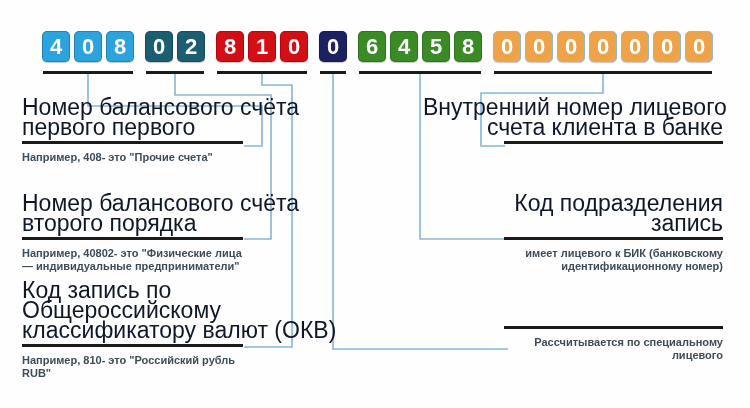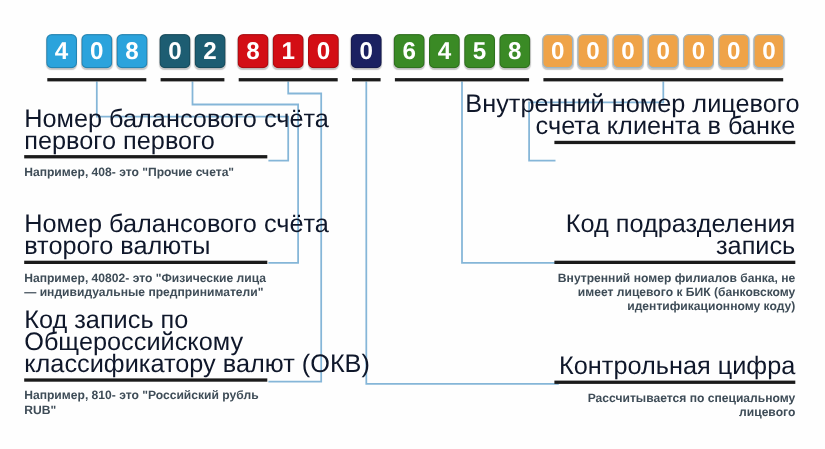--- a/index.html
+++ b/index.html
@@ -104,58 +104,56 @@
     <div class="ttl">Номер балансового счёта</div>
     <div class="ttl">первого первого</div>
     <div class="rule"></div>
     <div class="note">
       <div>Например, 408-  это "Прочие счета"</div>
     </div>
   </div>
 
   <div class="ann left" style="top:193px">
     <div class="ttl">Номер балансового счёта</div>
-    <div class="ttl">второго валюты</div>
+    <div class="ttl">второго порядка</div>
     <div class="rule"></div>
     <div class="note">
       <div>Например, 40802-  это "Физические лица</div>
       <div>— индивидуальные предприниматели"</div>
     </div>
   </div>
 
   <div class="ann left" style="top:280px">
     <div class="ttl">Код запись по</div>
     <div class="ttl">Общероссийскому</div>
     <div class="ttl">классификатору валют (ОКВ)</div>
     <div class="rule"></div>
     <div class="note">
       <div>Например, 810-  это "Российский рубль</div>
       <div>RUB"</div>
     </div>
   </div>
 
-  <div class="ann right" style="top:84px">
+  <div class="ann right" style="top:97px">
     <div class="ttl">Внутренний номер лицевого</div>
     <div class="ttl">счета клиента в банке</div>
     <div class="rule"></div>
   </div>
 
   <div class="ann right" style="top:193px">
     <div class="ttl">Код подразделения</div>
     <div class="ttl">запись</div>
     <div class="rule"></div>
     <div class="note">
-      <div>Внутренний номер филиалов банка, не</div>
       <div>имеет лицевого к БИК (банковскому</div>
-      <div>идентификационному коду)</div>
+      <div>идентификационному номер)</div>
     </div>
   </div>
 
   <div class="ann right" style="top:322px">
-    <div class="ttl">Контрольная цифра</div>
     <div class="rule"></div>
     <div class="note">
       <div>Рассчитывается по специальному</div>
       <div>лицевого</div>
     </div>
   </div>
 
 </div>
 
 </body></html>

